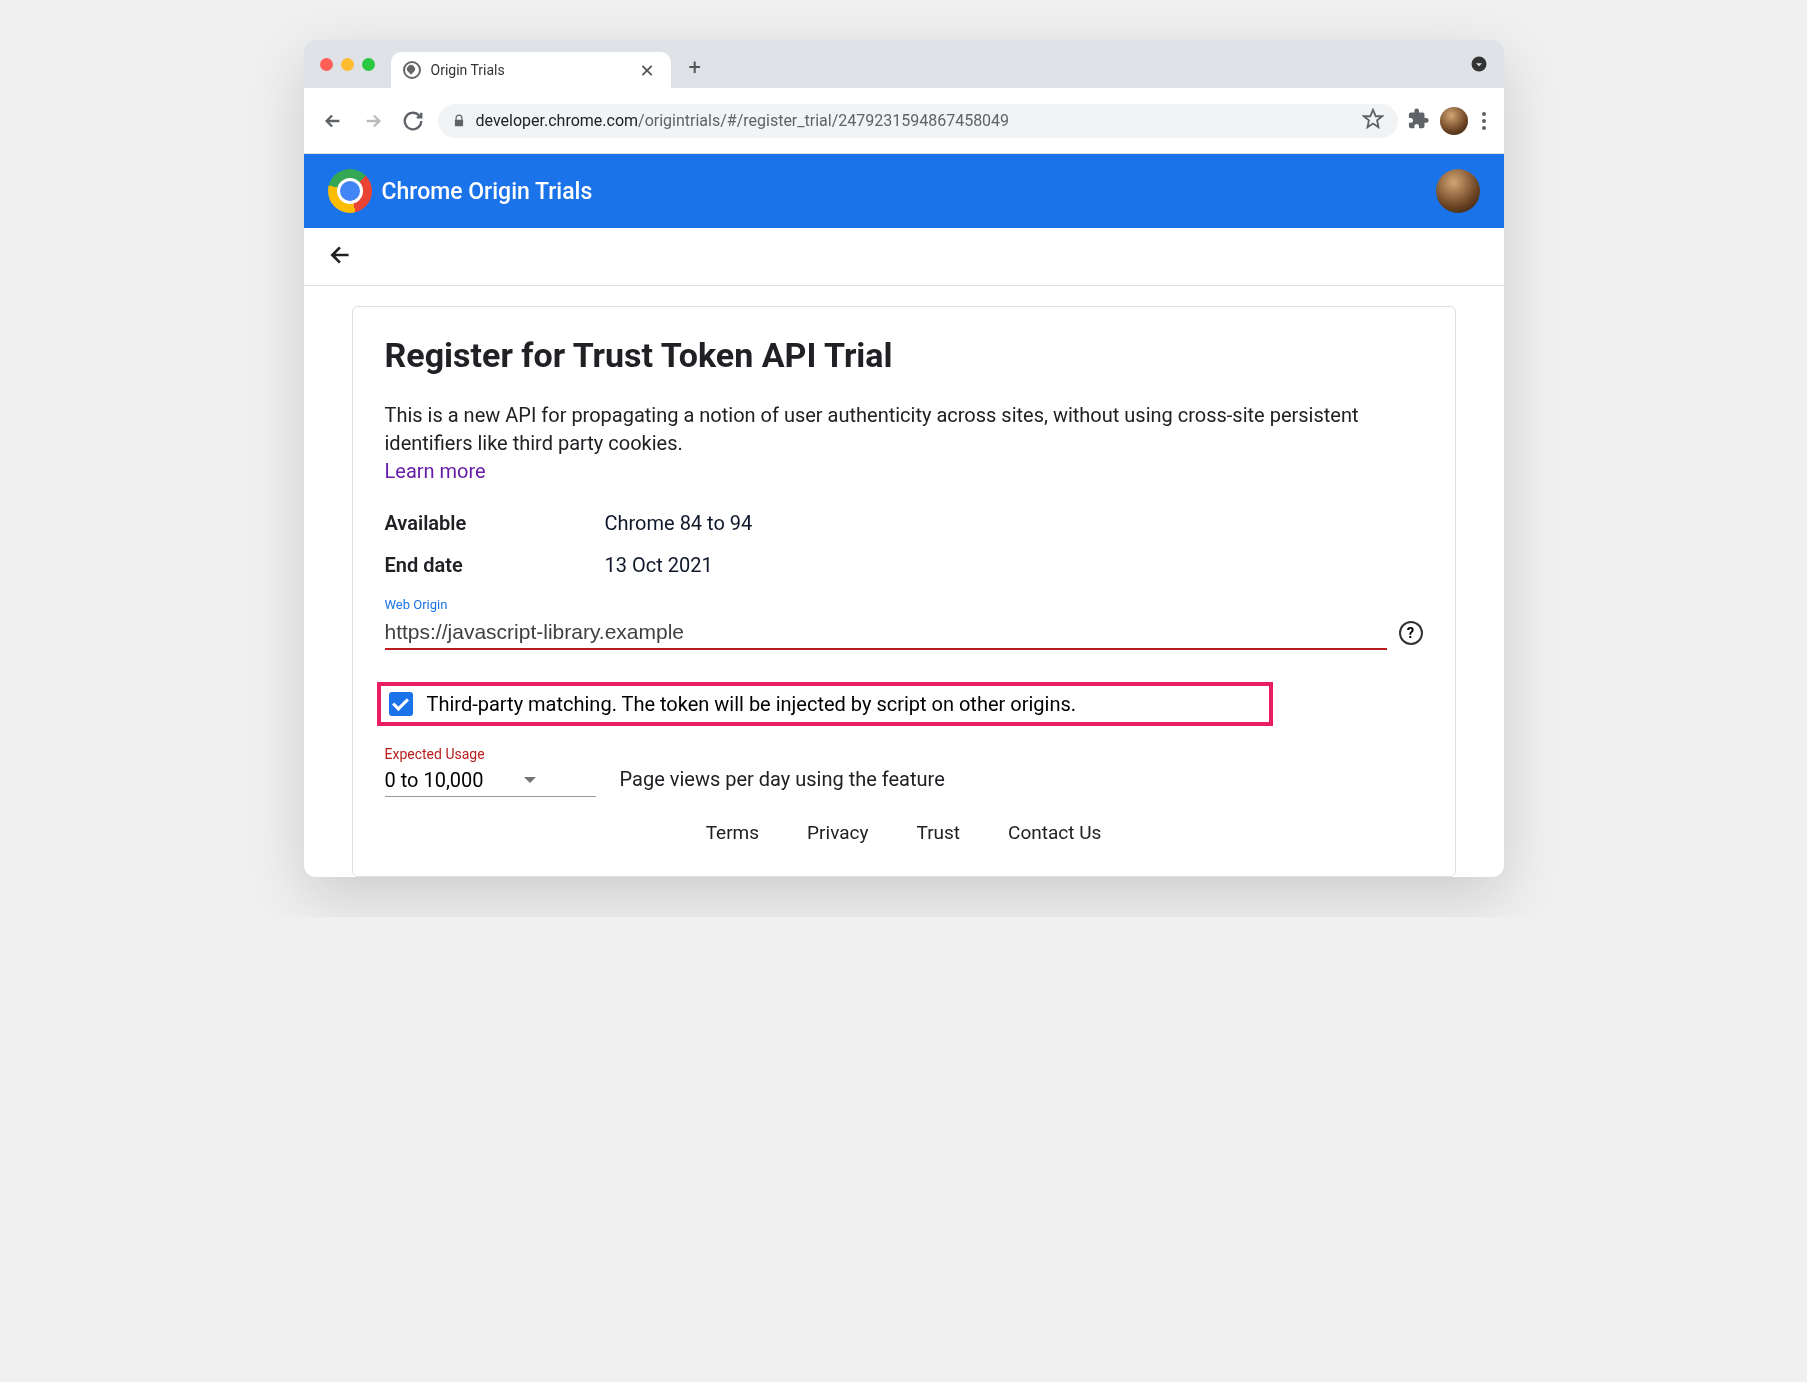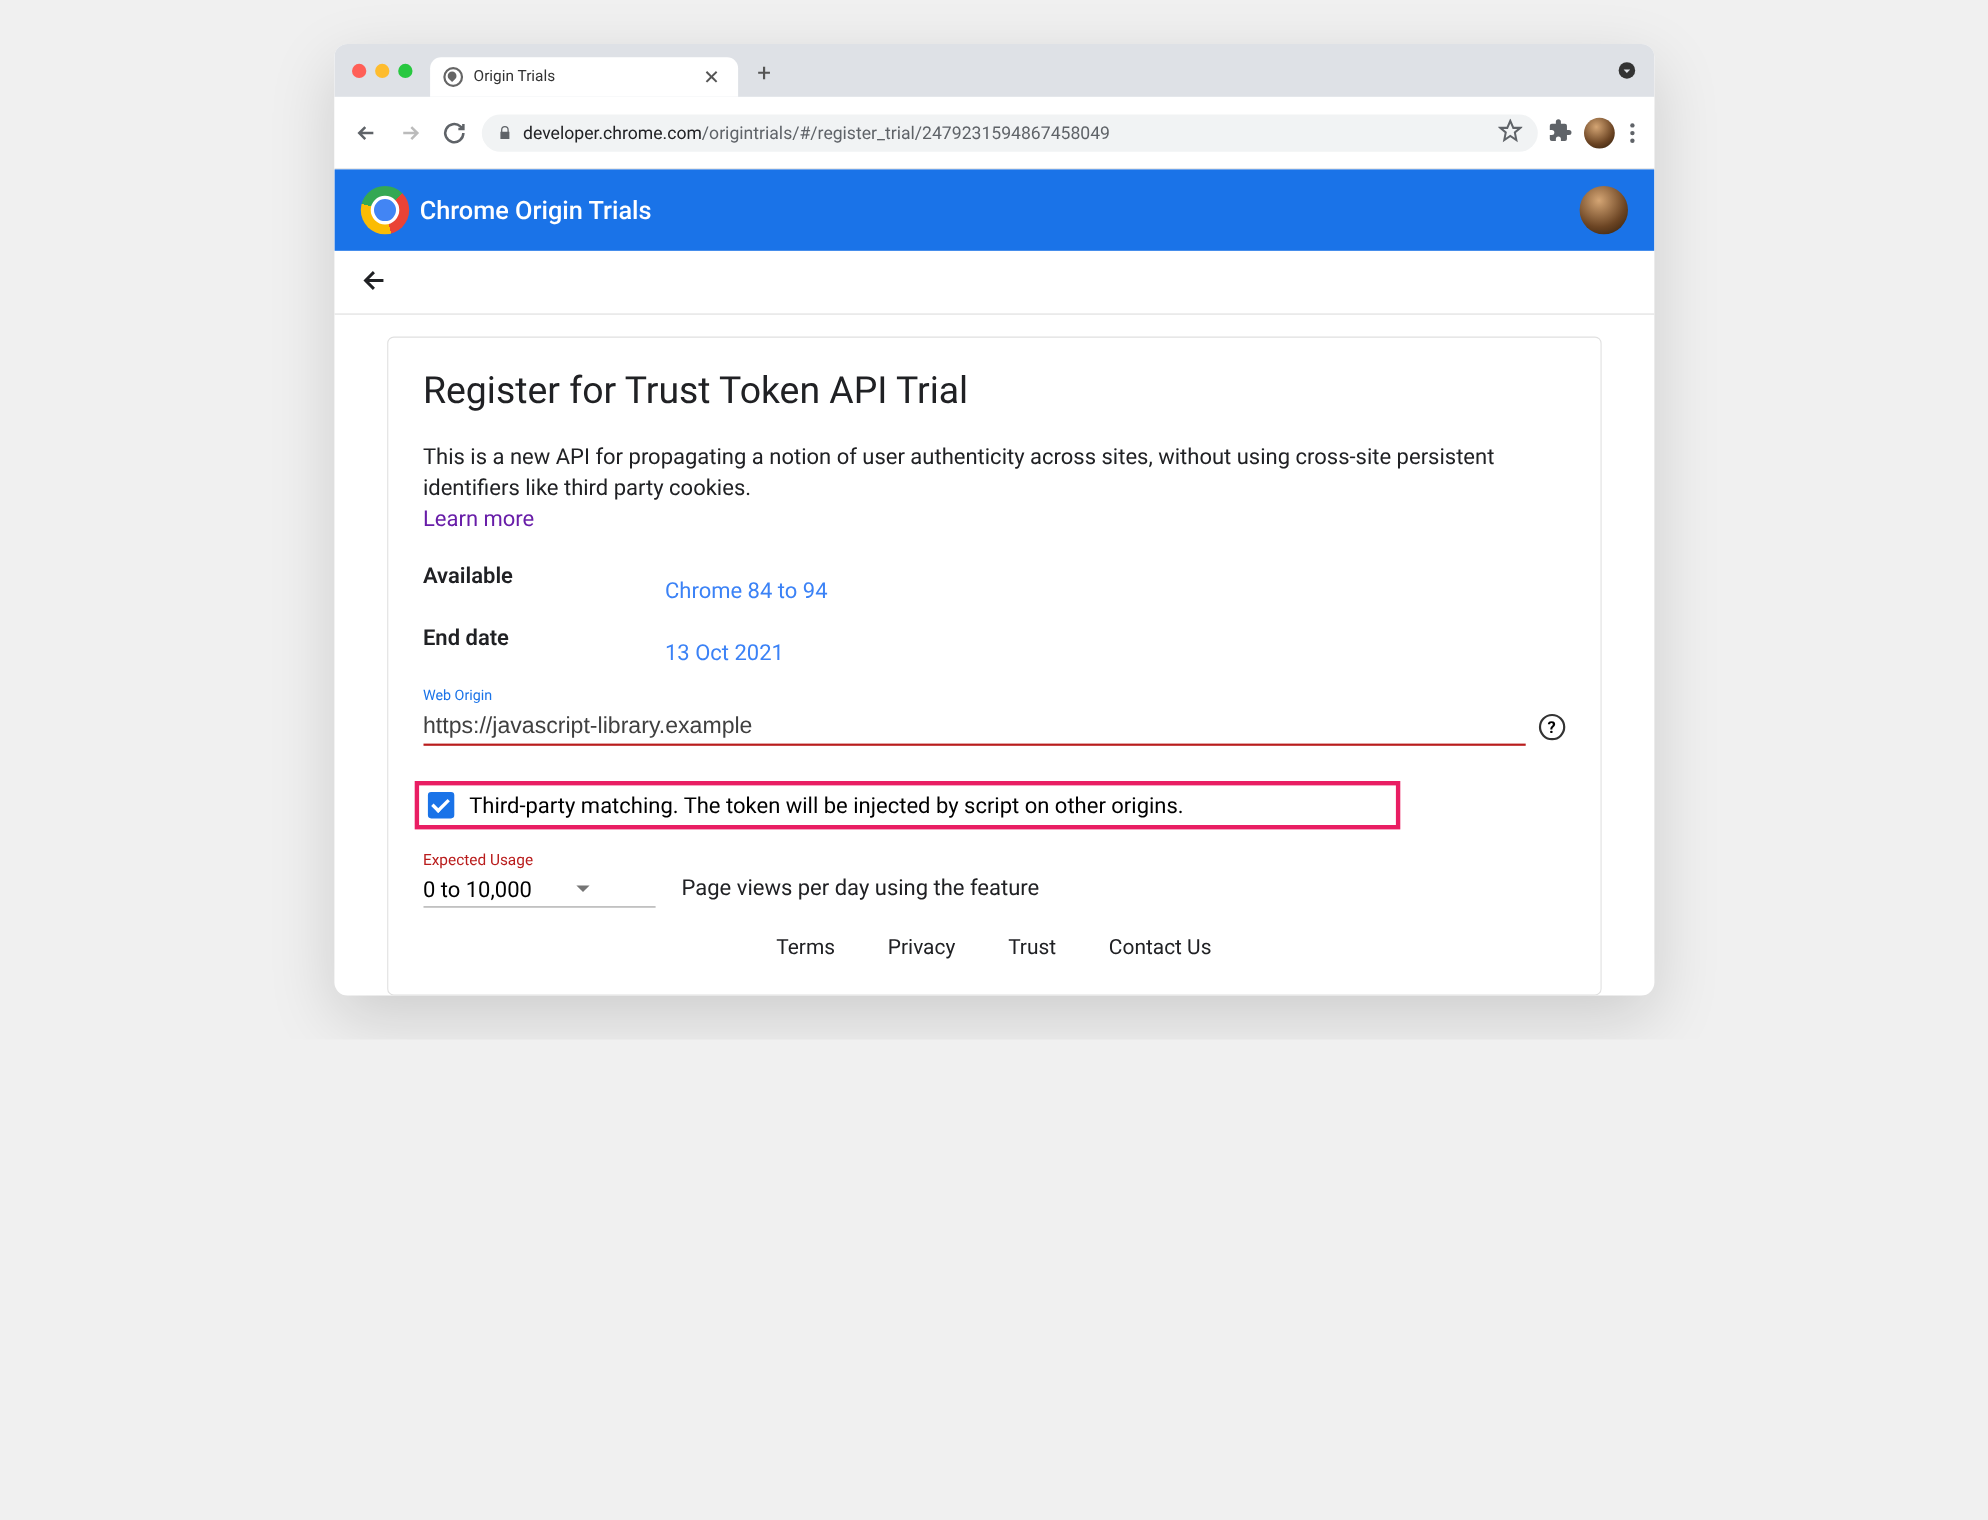--- a/index.html
+++ b/index.html
@@ -138,26 +138,26 @@
   padding: 0 24px;
   border-bottom: 1px solid #ddd;
 }
 .back-arrow { cursor: pointer; }
 .content-area { padding: 20px 48px 0; }
 .card {
   border: 1px solid #e0e0e0;
   border-radius: 6px;
   padding: 28px 32px 20px;
 }
-.page-title { font-size: 34px; font-weight: 400; color: #202124; margin-bottom: 26px; }
+.page-title { font-size: 34px; font-weight: 700; color: #202124; margin-bottom: 26px; }
 .description { font-size: 20px; color: #202124; line-height: 1.4; margin-bottom: 2px; }
 .learn-more { color: #681da8; font-size: 20px; text-decoration: none; cursor: pointer; display: inline-block; margin-bottom: 28px; }
 .meta-row { display: flex; margin-bottom: 18px; font-size: 20px; }
 .meta-label { font-weight: 600; width: 220px; color: #202124; }
-.meta-value { color: #3b82f6; margin-top: 14px; }
+.meta-value { color: #0f172a; }
 .field-group { margin-top: 20px; margin-bottom: 32px; position: relative; }
 .field-label { font-size: 13px; color: #1a73e8; margin-bottom: 4px; display: block; }
 .field-input-wrap { display: flex; align-items: center; }
 .text-input {
   flex: 1; border: none; border-bottom: 2px solid #b91c1c;
   font-size: 21px; padding: 4px 0; outline: none; color: #404040;
   background: transparent;
 }
 .help-icon { margin-left: 12px; width: 24px; height: 24px; border: 2px solid #333; border-radius: 50%; display: flex; align-items: center; justify-content: center; font-size: 15px; font-weight: bold; cursor: pointer; }
 .checkbox-row { display: flex; align-items: center; gap: 14px; margin-bottom: 20px; font-size: 20px; padding: 6px 0; }

